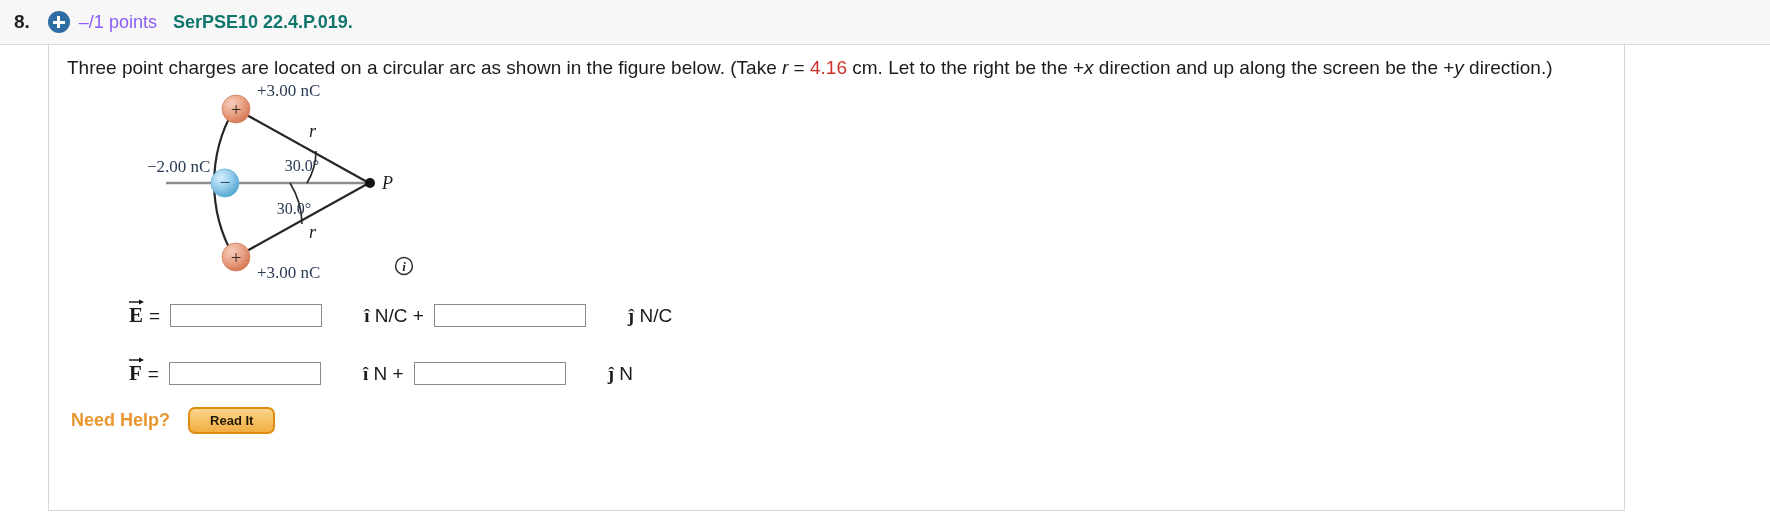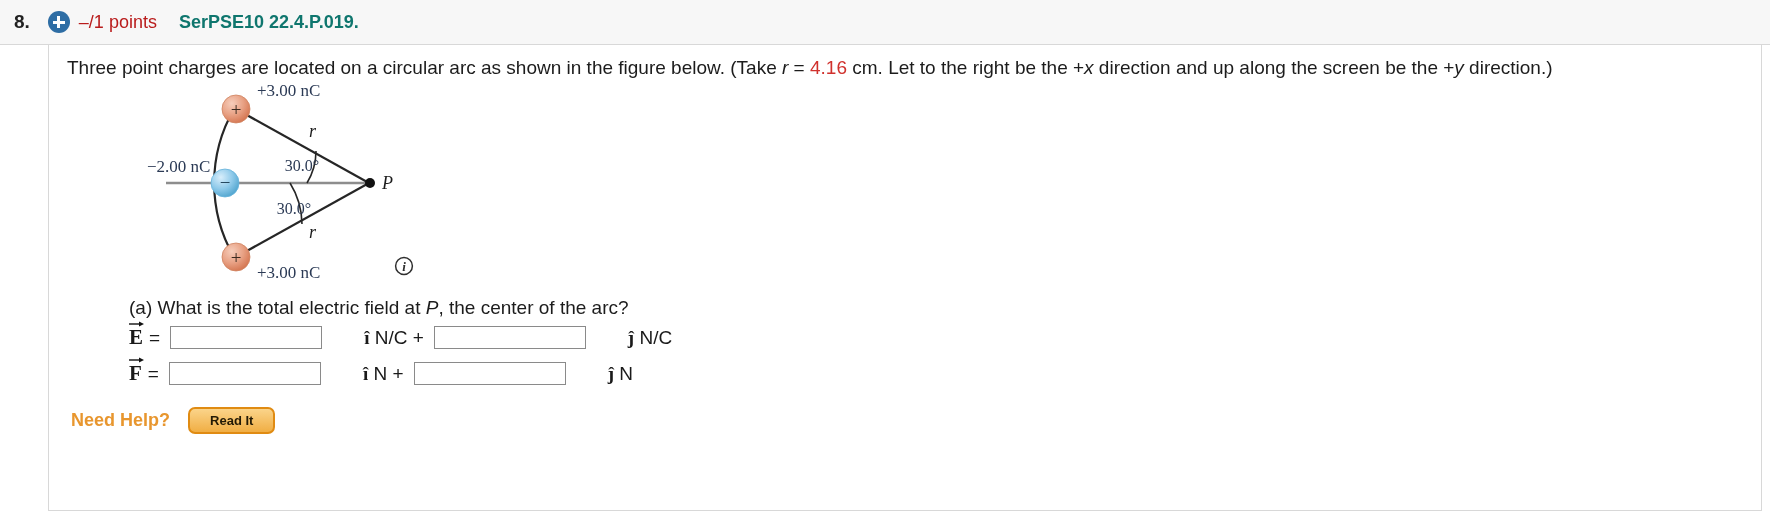--- a/index.html
+++ b/index.html
@@ -55,37 +55,37 @@
     background: #ffffff;
   }
   .plus-badge::before {
     left: 5px; top: 9.5px; width: 12px; height: 3px;
   }
   .plus-badge::after {
     left: 9.5px; top: 5px; width: 3px; height: 12px;
   }
   .points {
     font-size: 18px;
-    color: #b91c1c;
-    margin-right: 22px;
+    color: #8b5cf6;
+    margin-right: 16px;
     white-space: nowrap;
   }
   .qcode {
     font-size: 18px;
     font-weight: bold;
     color: #0f766e;
     white-space: nowrap;
   }
 
   
   .card {
     position: absolute;
     left: 48px;
     top: 45px;
-    width: 1714px;
+    width: 1577px;
     height: 466px;
     border-left: 1px solid #d8d8d8;
     border-right: 1px solid #d8d8d8;
     border-bottom: 1px solid #d8d8d8;
     box-sizing: border-box;
     background: #fff;
   }
 
   .prompt {
     position: absolute;
@@ -261,23 +261,20 @@
     </div>
 
     <div class="info-icon">
       <svg width="20" height="20" viewBox="0 0 20 20" xmlns="http://www.w3.org/2000/svg">
         <circle cx="10" cy="10" r="8.4" fill="none" stroke="#2f2f2f" stroke-width="1.5"></circle>
         <text x="10" y="15" text-anchor="middle" font-family="Liberation Serif, serif" font-size="13" font-style="italic" font-weight="bold" fill="#2f2f2f">i</text>
       </svg>
     </div>
 
     <div class="qblock" style="top:252px;">
-      <div class="qtext">
-        <span>(a) What is the total electric field at </span><span class="ital">P</span><span>, the center of the arc?</span>
-      </div>
       <div class="answer-row">
         <span class="veclab">
           <svg class="arrow" viewBox="0 0 15 8" xmlns="http://www.w3.org/2000/svg">
             <line x1="0" y1="5" x2="13" y2="5" stroke="#111" stroke-width="1.4"></line>
             <polygon points="15,5 10,2.4 10,7.6" fill="#111"></polygon>
           </svg>
           <span>E</span>
         </span>
         <span class="eq">=</span>
         <input class="ansbox" type="text" value="" placeholder="" style="">

